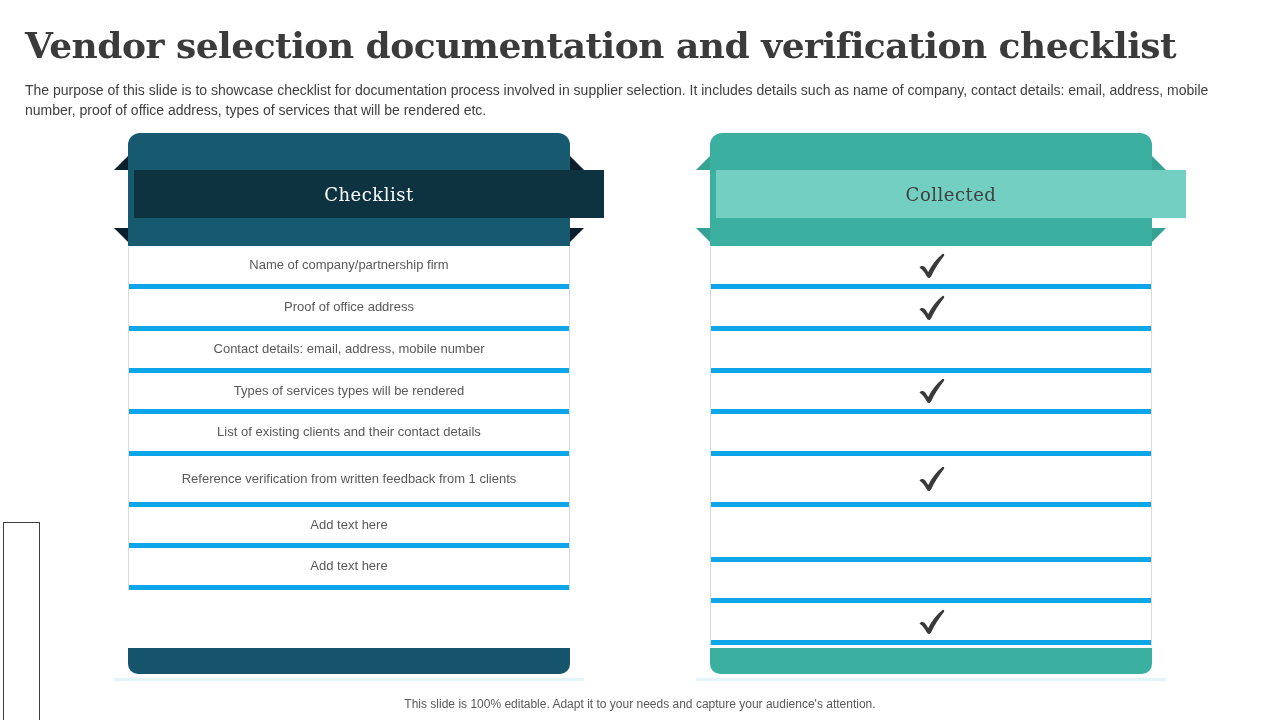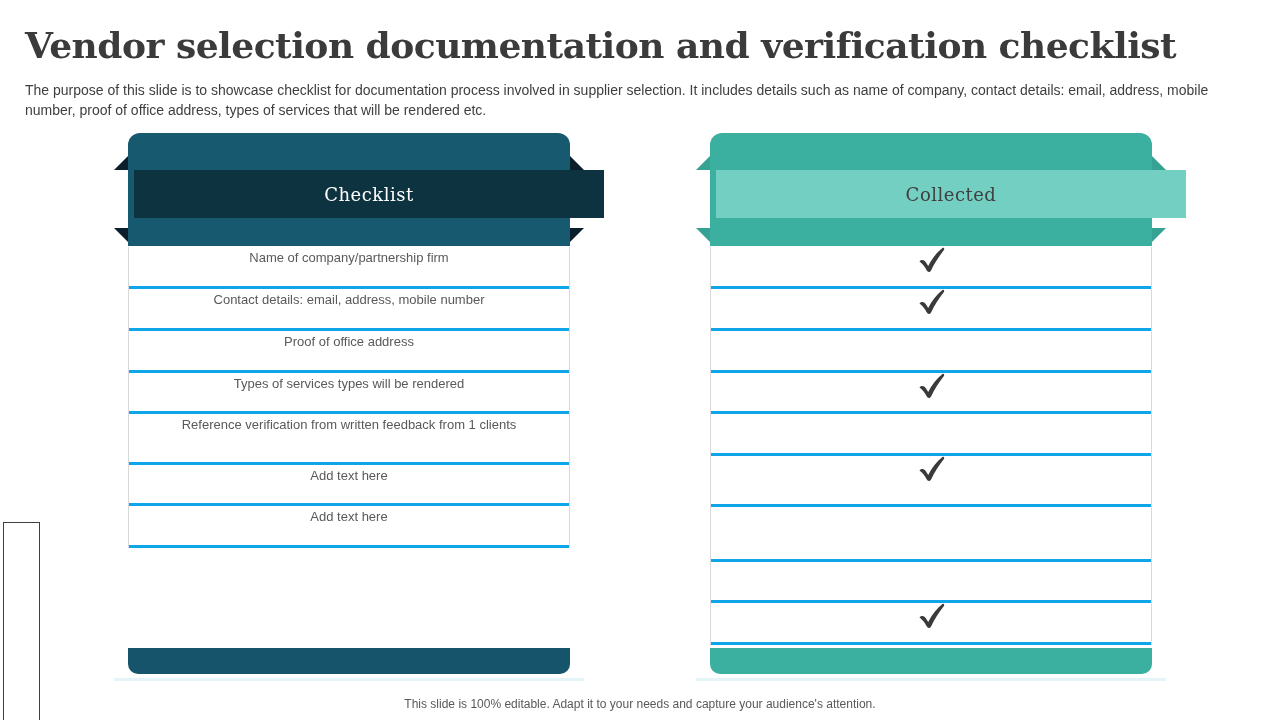--- a/index.html
+++ b/index.html
@@ -35,21 +35,21 @@
   .wedge.bl{left:0;top:95px;clip-path:polygon(0 0,100% 0,100% 100%);}
   .wedge.tr{left:456px;top:23px;clip-path:polygon(0 0,0 100%,100% 100%);}
   .wedge.br{left:456px;top:95px;clip-path:polygon(0 0,100% 0,0 100%);}
   
   .rows{
     position:absolute;left:14px;top:114px;width:442px;
     border-left:1px solid #d9d9d9;border-right:1px solid #d9d9d9;
     box-sizing:border-box;background:#ffffff;
   }
   .row{
-    display:flex;align-items:flex-start;border-bottom:3px solid #0ea5e9;
+    display:flex;align-items:center;border-bottom:5px solid #0ea5e9;
     box-sizing:border-box;
   }
   .cell-main{
     flex:1;display:flex;align-items:center;justify-content:center;
     text-align:center;font-size:13px;color:#595959;line-height:1.4;
     padding:2px 10px;box-sizing:border-box;
   }
   .cell-side{width:74px;border-left:1px solid #d9d9d9;box-sizing:border-box;}
   .check-wrap{flex:1;display:flex;align-items:center;justify-content:center;}
   .bottom-bar{
@@ -83,27 +83,30 @@
     <div class="wedge tl" style="background: rgb(10, 31, 43);"></div>
     <div class="wedge bl" style="background: rgb(10, 31, 43);"></div>
     <div class="wedge tr" style="background: rgb(10, 31, 43);"></div>
     <div class="wedge br" style="background: rgb(10, 31, 43);"></div>
     <div class="ribbon-band" style="background: rgb(13, 51, 65); color: rgb(255, 255, 255);">Checklist</div>
     <div class="rows">
         <div class="row" style="height: 42px;">
           <div class="cell-main">Name of company/partnership firm</div>
         </div>
         <div class="row" style="height: 42px;">
-          <div class="cell-main">Contact details: email, address, mobile number</div>
+          <div class="cell-main">Proof of office address</div>
         </div>
         <div class="row" style="height: 42px;">
-          <div class="cell-main">Proof of office address</div>
+          <div class="cell-main">Contact details: email, address, mobile number</div>
         </div>
         <div class="row" style="height: 41px;">
           <div class="cell-main">Types of services types will be rendered</div>
+        </div>
+        <div class="row" style="height: 42px;">
+          <div class="cell-main">List of existing clients and their contact details</div>
         </div>
         <div class="row" style="height: 51px;">
           <div class="cell-main">Reference verification from written feedback from 1 clients</div>
         </div>
         <div class="row" style="height: 41px;">
           <div class="cell-main">Add text here</div>
         </div>
         <div class="row" style="height: 42px;">
           <div class="cell-main">Add text here</div>
         </div>

